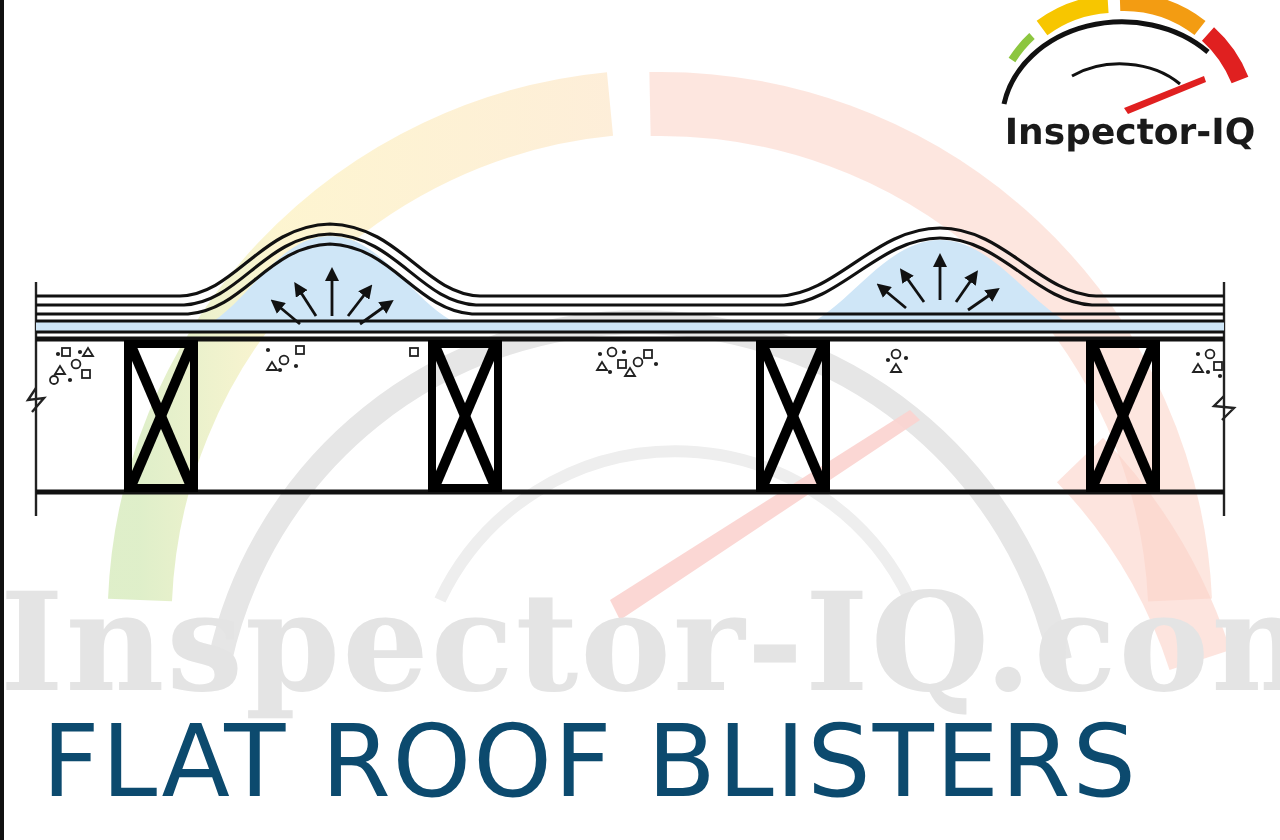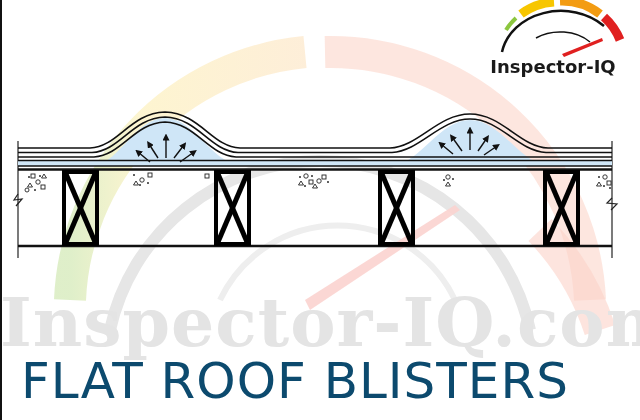--- a/index.html
+++ b/index.html
@@ -11,21 +11,21 @@
     font-family: "DejaVu Serif", serif; font-weight: bold; font-size: 68px; letter-spacing: 1px;
     color: #e4e4e4; white-space: nowrap; line-height: 1;
   }
   .title {
     position: absolute; left: 0; top: 356px; width: 590px; text-align: center;
     font-family: "DejaVu Sans", sans-serif; font-size: 50px; color: #0c4a6e;
     letter-spacing: 1px; line-height: 1; white-space: nowrap;
   }
   .logo { position: absolute; left: 492px; top: 0px; width: 148px; height: 86px; }
   .logo-text {
-    position: absolute; left: 488px; top: 56px; width: 130px; text-align: center;
+    position: absolute; left: 500px; top: 56px; width: 130px; text-align: center;
     font-family: "DejaVu Sans", sans-serif; font-weight: bold; font-size: 18px; color: #1a1a1a; white-space: nowrap;
   }
 </style>
 </head>
 <body>
 
 <div class="frame-left"></div>
 
 <svg class="scene" viewBox="0 0 640 420" width="640" height="420">
   <defs>

